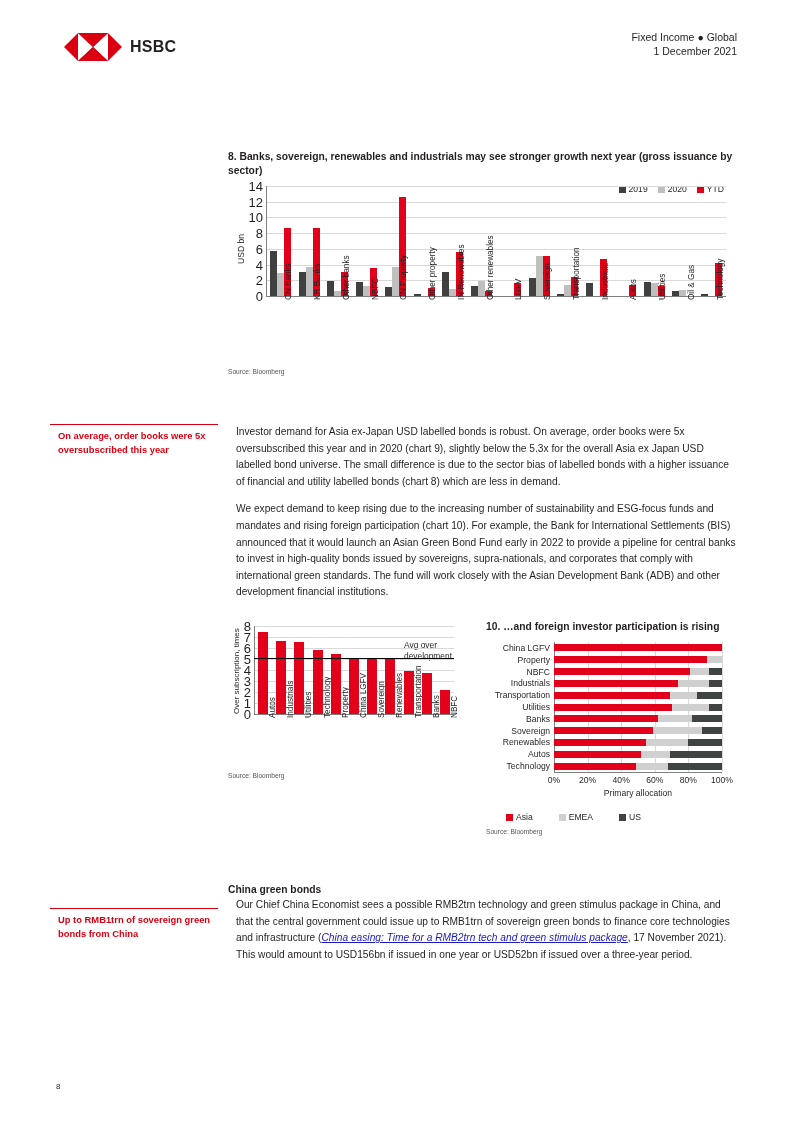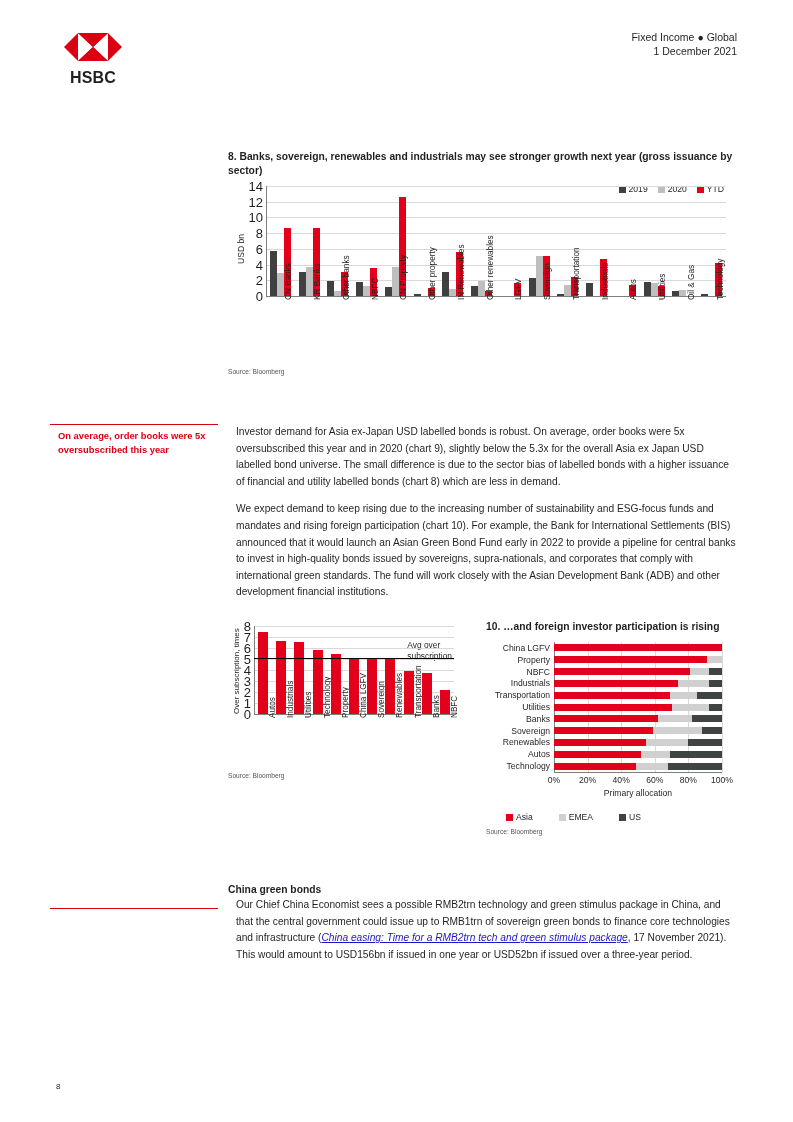--- a/index.html
+++ b/index.html
@@ -8,21 +8,21 @@
     background:#ffffff;
     font-family:"Liberation Sans", sans-serif;
     color:#231f20;
     position:relative;
     overflow:hidden;
   }
   .page{position:absolute;inset:0;}
 
   
   .hdr{position:absolute;left:0;top:0;width:793px;height:90px;}
-  .logo{position:absolute;left:64px;top:33px;display:flex;align-items:center;gap:8px;flex-direction:column;}
+  .logo{position:absolute;left:64px;top:33px;display:flex;align-items:center;gap:8px;}
   .logo-mark{width:58px;height:28px;position:relative;overflow:hidden;}
   .hdr-right{position:absolute;right:56px;top:30px;text-align:right;line-height:1.35;}
   .hdr-line1{font-size:10.5px;}
   .hdr-line1 b{font-weight:normal;}
   .hdr-line2{font-size:10.5px;}
 
   
   .body-col{position:absolute;left:228px;width:512px;}
   .para{font-size:10.2px;line-height:16.6px;text-align:left;margin:0 0 11px 8px;}
   .src{font-size:6.6px;color:#555;margin-top:4px;}
@@ -199,21 +199,21 @@
   <div class="body-col" style="top:424px;">
     <p class="para">Investor demand for Asia ex-Japan USD labelled bonds is robust. On average, order books were 5x oversubscribed this year and in 2020 (chart 9), slightly below the 5.3x for the overall Asia ex Japan USD labelled bond universe. The small difference is due to the sector bias of labelled bonds with a higher issuance of financial and utility labelled bonds (chart 8) which are less in demand.</p>
     <p class="para">We expect demand to keep rising due to the increasing number of sustainability and ESG-focus funds and mandates and rising foreign participation (chart 10). For example, the Bank for International Settlements (BIS) announced that it would launch an Asian Green Bond Fund early in 2022 to provide a pipeline for central banks to invest in high-quality bonds issued by sovereigns, supra-nationals, and corporates that comply with international green standards. The fund will work closely with the Asian Development Bank (ADB) and other development financial institutions.</p>
   </div>
 
   <div style="position:absolute;left:228px;top:620px;width:240px;">
     <div class="plot" id="plot9" style="margin-left:26px;width:200px;height:88px;margin-top:6px;">
       <div class="ylabel" style="left:-22px;top:88px;transform:rotate(-90deg);font-size:8px;">Over subscription, times</div>
       <div class="avgtxt" style="right:2px;top:14px;">
         <div>Avg over</div>
-        <div>subscription</div>
+        <div>development</div>
       </div>
     <div class="grid-line" style="top: 88px; background: rgb(127, 127, 127);"></div>
         <div class="ytick" style="top: 88px;">0</div>
         <div class="grid-line" style="top: 77px;"></div>
         <div class="ytick" style="top: 77px;">1</div>
         <div class="grid-line" style="top: 66px;"></div>
         <div class="ytick" style="top: 66px;">2</div>
         <div class="grid-line" style="top: 55px;"></div>
         <div class="ytick" style="top: 55px;">3</div>
         <div class="grid-line" style="top: 44px;"></div>
@@ -347,20 +347,21 @@
       <span class="item">
         <i class="swatch s-us"></i>
         <span>US</span>
       </span>
     </div>
     <div class="src" style="margin-top:6px;">Source: Bloomberg</div>
   </div>
 
   <div class="callout" style="top:908px;">
     <div class="rule"></div>
+    <div class="txt">Up to RMB1trn of sovereign green bonds from China</div>
   </div>
 
   <div class="body-col" style="top:884px;">
     <div class="sect-head">China green bonds</div>
     <p class="para"><span>Our Chief China Economist sees a possible RMB2trn technology and green stimulus package in China, and that the central government could issue up to RMB1trn of sovereign green bonds to finance core technologies and infrastructure (</span><a class="lnk" href="#">China easing: Time for a RMB2trn tech and green stimulus package</a><span>, 17 November 2021). This would amount to USD156bn if issued in one year or USD52bn if issued over a three-year period.</span></p>
   </div>
 
   <div class="pageno">8</div>
 </div>
 

